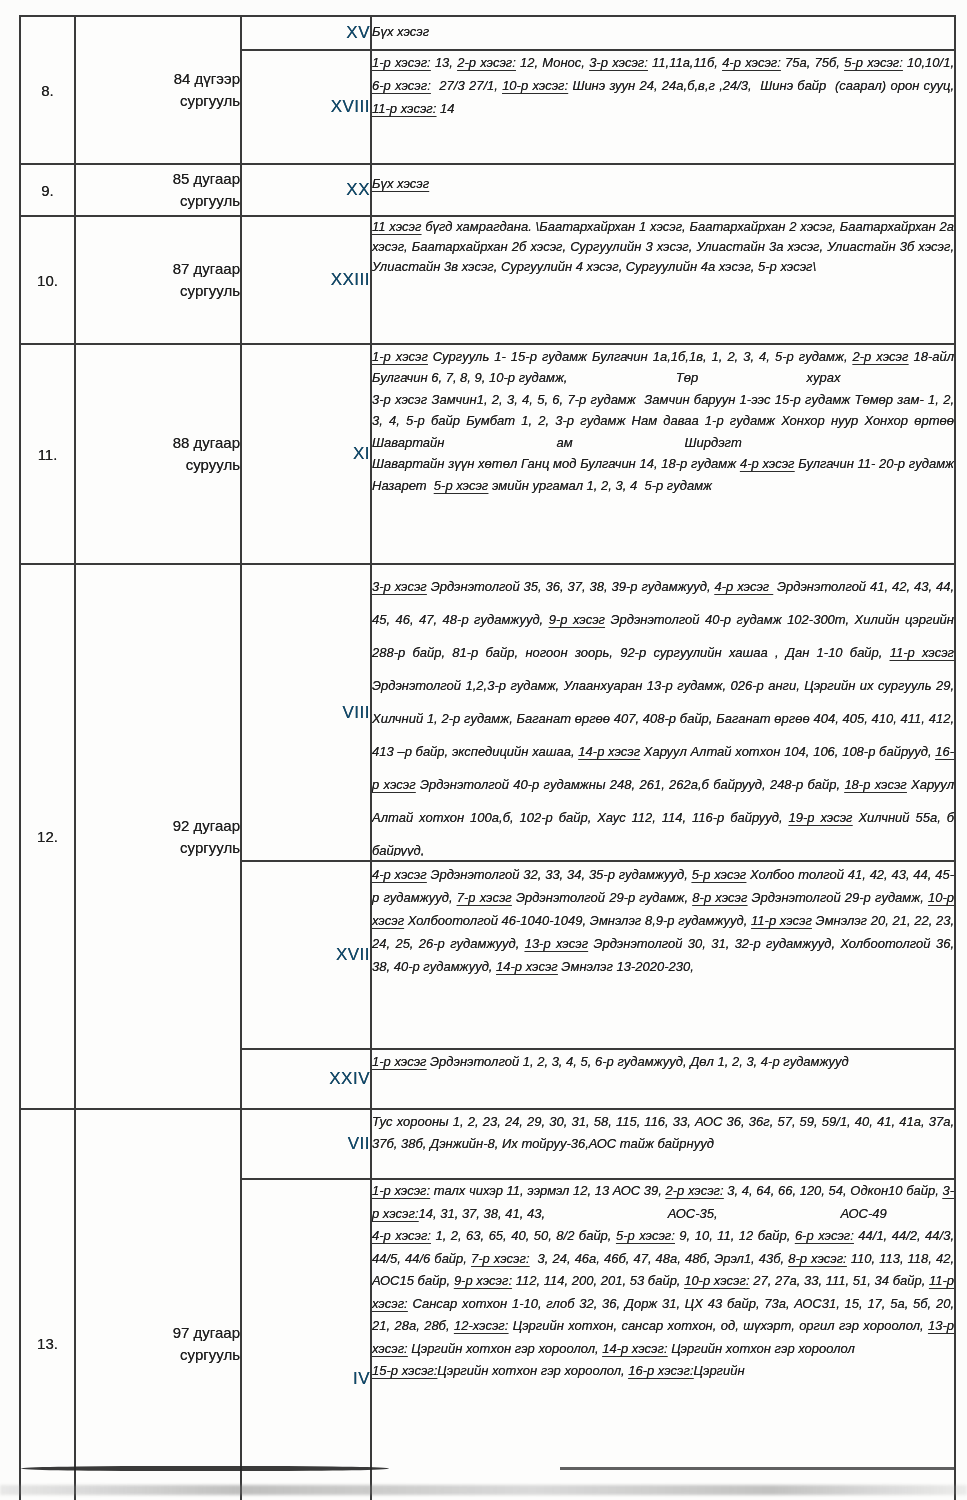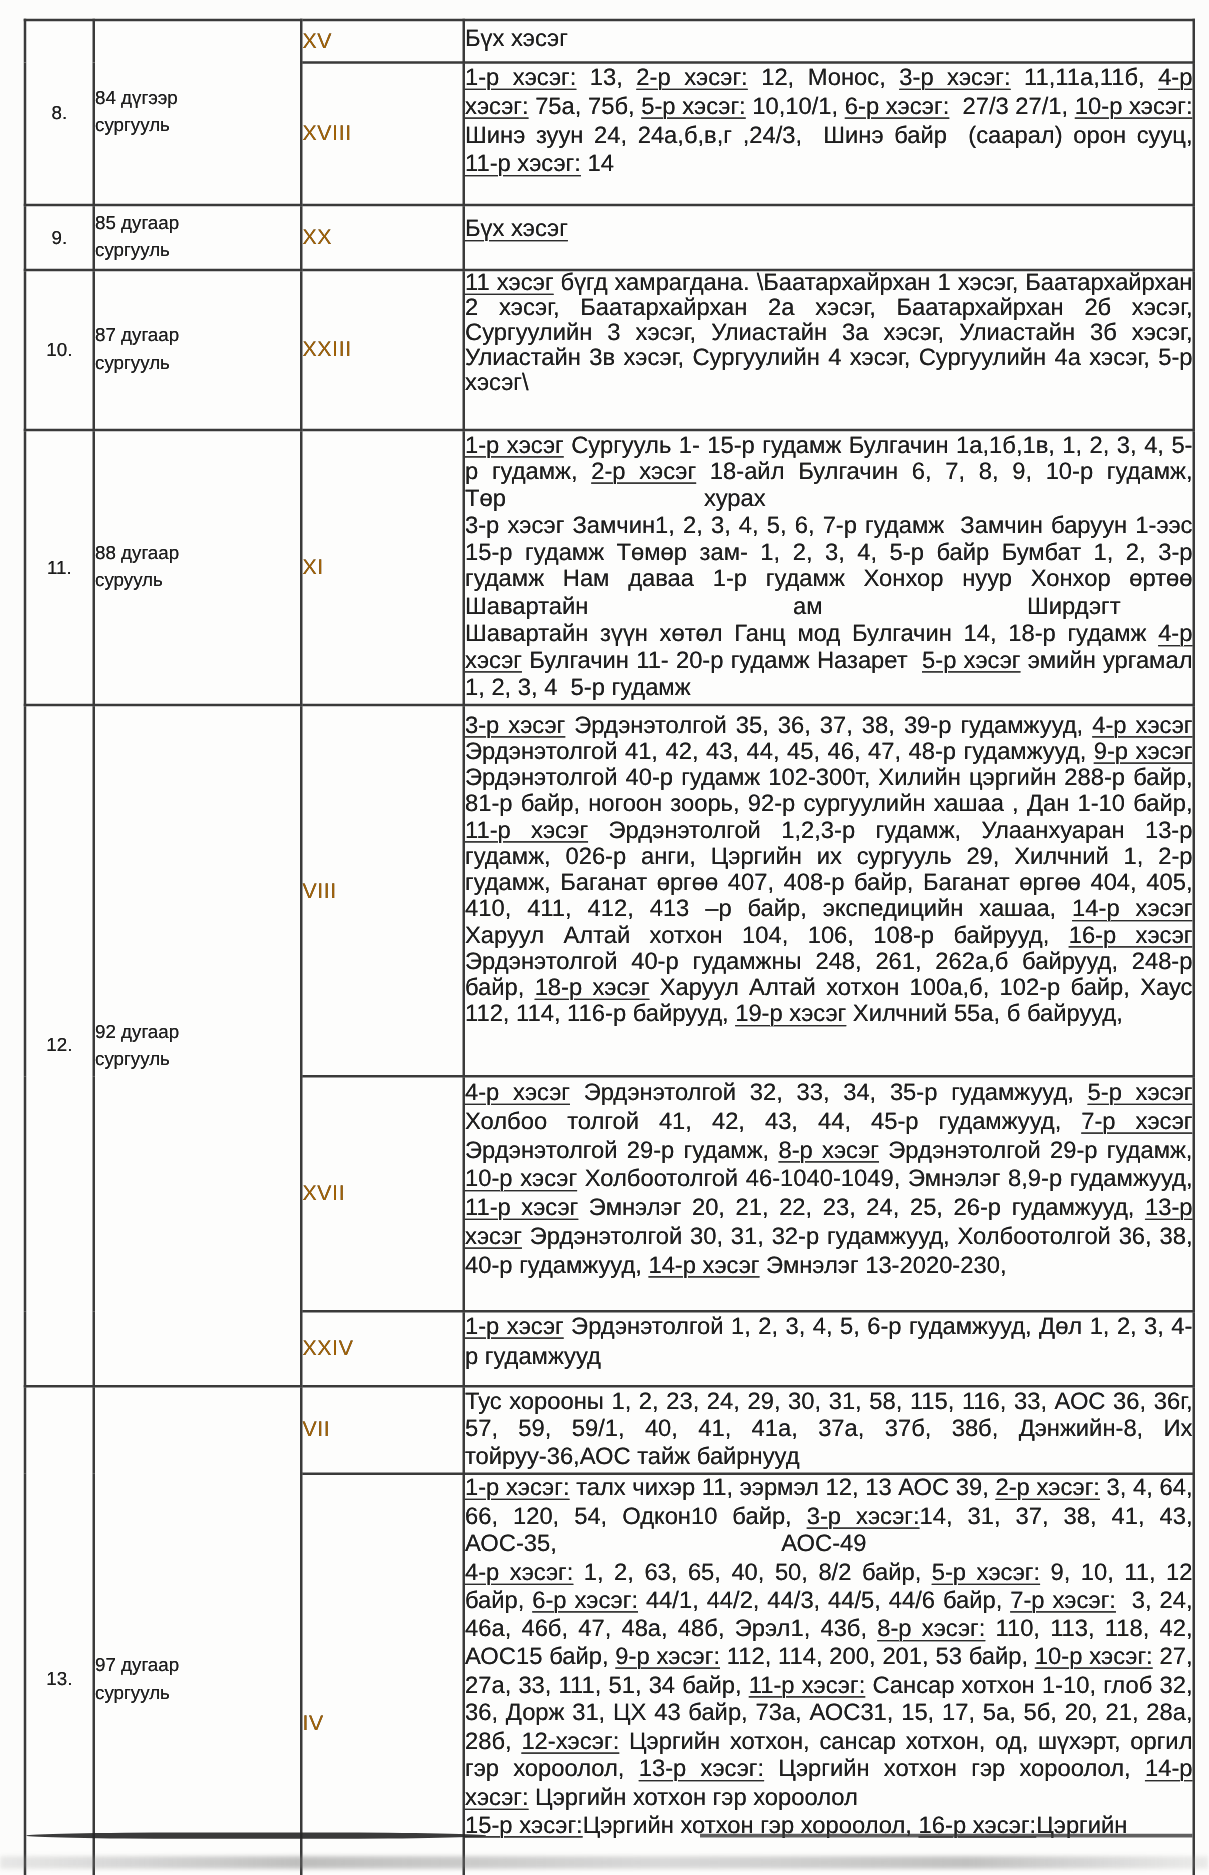--- a/index.html
+++ b/index.html
@@ -13,38 +13,38 @@
   .scan-page{position:absolute;left:19px;top:15px;}
   table.doc{
     border-collapse:collapse;table-layout:fixed;width:935px;background:#fdfdfc;
   }
   table.doc td{
     border:2px solid #3a3a3a;
     padding:0;vertical-align:middle;
   }
   td.num{text-align:center;font-size:15px;}
   td.school{
-    text-align:left;font-size:15px;line-height:22px;white-space:pre-line;
+    text-align:right;font-size:15px;line-height:22px;white-space:pre-line;
   }
-  td.roman{text-align:left;font-size:17px;color:#a16207;letter-spacing:.5px;}
-  td.desc{font-size:19px;text-align:justify;padding:0 6px 0 8px;vertical-align:middle;}
+  td.roman{text-align:right;font-size:17px;color:#0c4a6e;letter-spacing:.5px;}
+  td.desc{font-size:13px;text-align:justify;padding:0 6px 0 8px;vertical-align:middle;font-style:italic;}
   .desc-inner{overflow:hidden;white-space:pre-wrap;line-height:24px;}
   span.u{
     text-decoration:underline;
     text-decoration-thickness:1.4px;
     text-underline-offset:3px;
     text-decoration-color:#2c2c2c;
   }
   
   tr.sec-XV{height:33px}    tr.sec-XV .desc-inner{height:29px;padding-top:3px}
   tr.sec-XVIII{height:96px} tr.sec-XVIII .desc-inner{height:112px;line-height:23px}
   tr.sec-XX{height:47px}    tr.sec-XX .desc-inner{height:43px;padding-top:7px}
   tr.sec-XXIII{height:125px}tr.sec-XXIII .desc-inner{height:126px;line-height:20px}
   tr.sec-XI{height:220px}   tr.sec-XI .desc-inner{height:217px;line-height:21.6px}
-  tr.sec-VIII{height:297px} tr.sec-VIII .desc-inner{height:286px;line-height:21px}
+  tr.sec-VIII{height:297px} tr.sec-VIII .desc-inner{height:286px;line-height:33px}
   tr.sec-XVII{height:188px} tr.sec-XVII .desc-inner{height:185px;line-height:23px}
   tr.sec-XXIV{height:53px}  tr.sec-XXIV .desc-inner{height:58px;line-height:24px}
   tr.sec-VII{height:70px}   tr.sec-VII .desc-inner{height:67px;line-height:22px}
   tr.sec-IV{height:318px}   tr.sec-IV .desc-inner{height:397px;line-height:22.5px}
   
   .smudge-left{
     position:absolute;left:21px;top:1466px;width:368px;height:5px;
     background:#262626;border-radius:45%/65%;filter:blur(.6px);opacity:.9;
   }
   .smudge-right{

